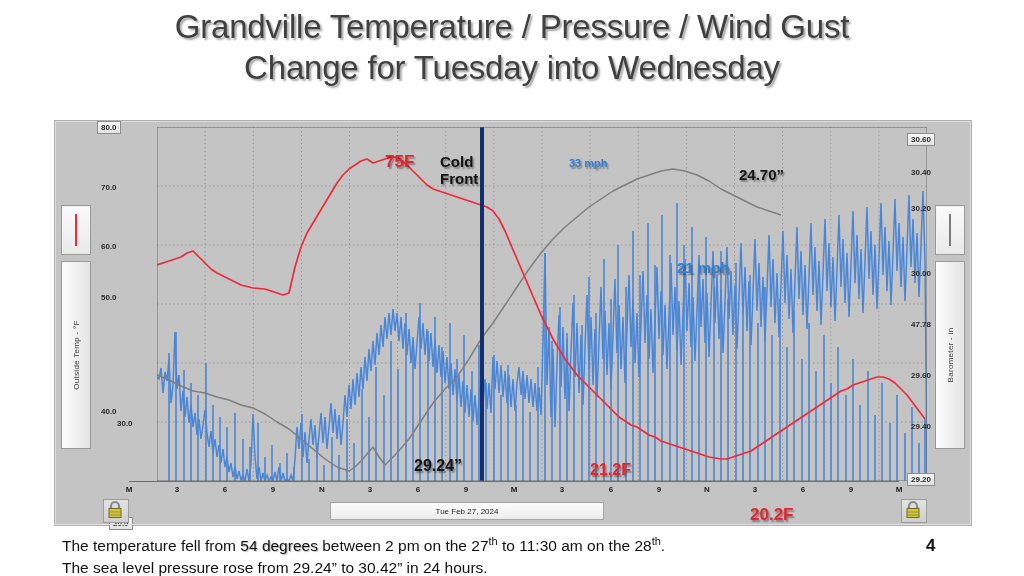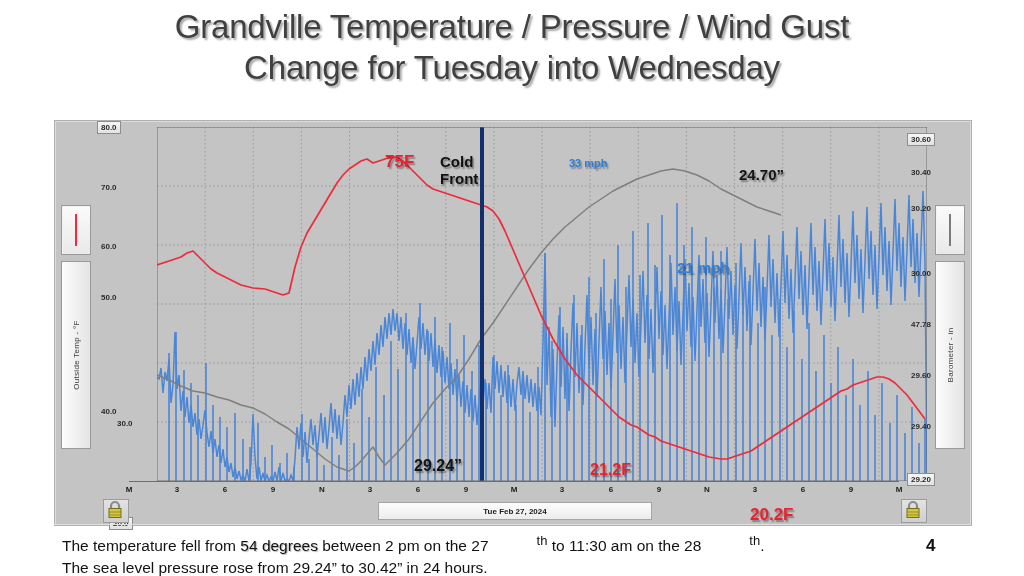--- a/index.html
+++ b/index.html
@@ -82,38 +82,38 @@
     position:absolute;white-space:pre-line;font-weight:bold;
     line-height:1.12;
   }
   .anno.shadow{text-shadow:1.5px 1.5px 1.5px rgba(0,0,0,.35);}
 
   
   #date-bar{
     position:absolute;left:330px;top:502px;width:272px;height:16px;
     background:linear-gradient(180deg,#fdfdfd,#ececec);
     border:1px solid #a5a5a5;
-    font-size:8px;font-weight:bold;color:#1b1b1b;
-    display:flex;align-items:center;justify-content:center;margin-left:48px;
+    font-size:8px;font-weight:normal;color:#1b1b1b;
+    display:flex;align-items:center;justify-content:center;
   }
 
   
   .padlock{
     position:absolute;width:24px;height:22px;
     background:linear-gradient(180deg,#e3e3e3,#cfcfcf);
     border:1px solid #9c9c9c;
   }
 
   
   #caption{
     position:absolute;left:62px;top:530px;width:780px;
     font-size:15.5px;line-height:22px;color:#121212;
   }
   #caption b{font-weight:normal;text-shadow:1px 1px 1px rgba(0,0,0,.3);}
-  #caption sup{font-size:13px;vertical-align:super;margin-left:48px;}
+  #caption sup{font-size:11px;vertical-align:super;}
 
   #slide-no{
     position:absolute;left:926px;top:536px;
     font-size:17px;font-weight:bold;color:#111;
   }
 
   
   #sep{
     position:absolute;left:54px;top:524px;width:916px;height:1px;
     background:#e0e0e0;

